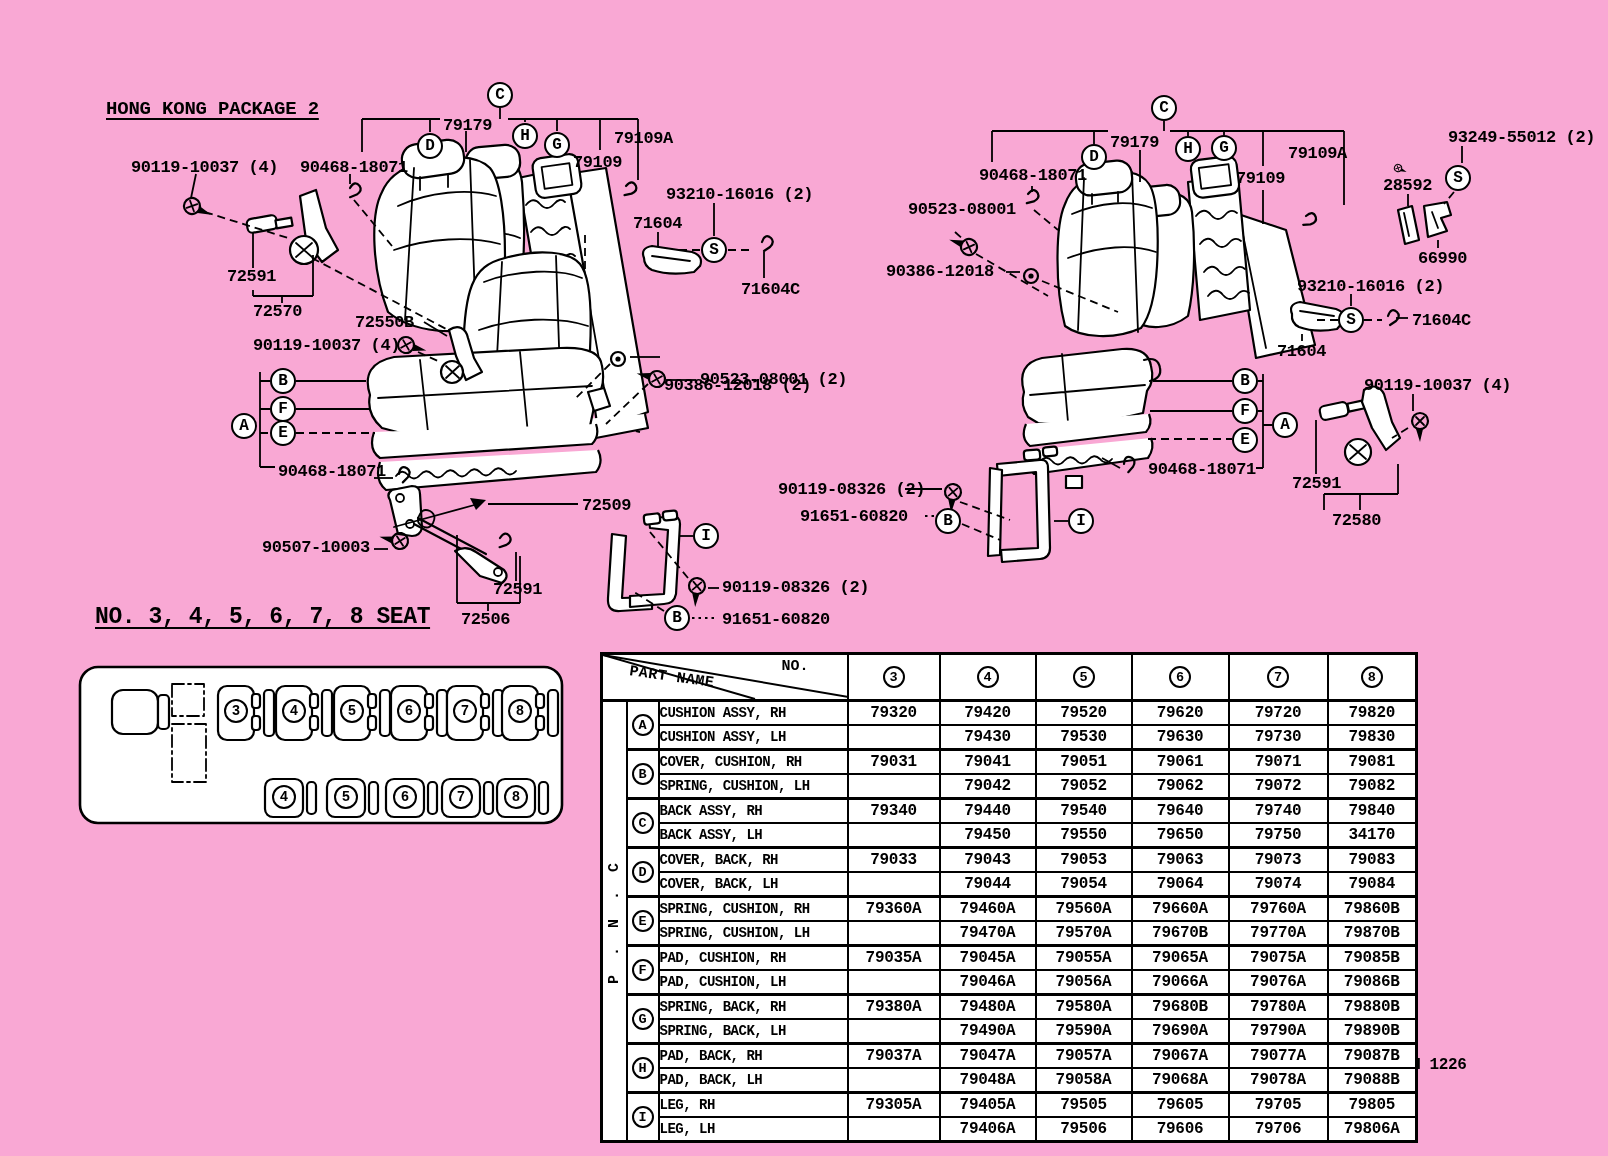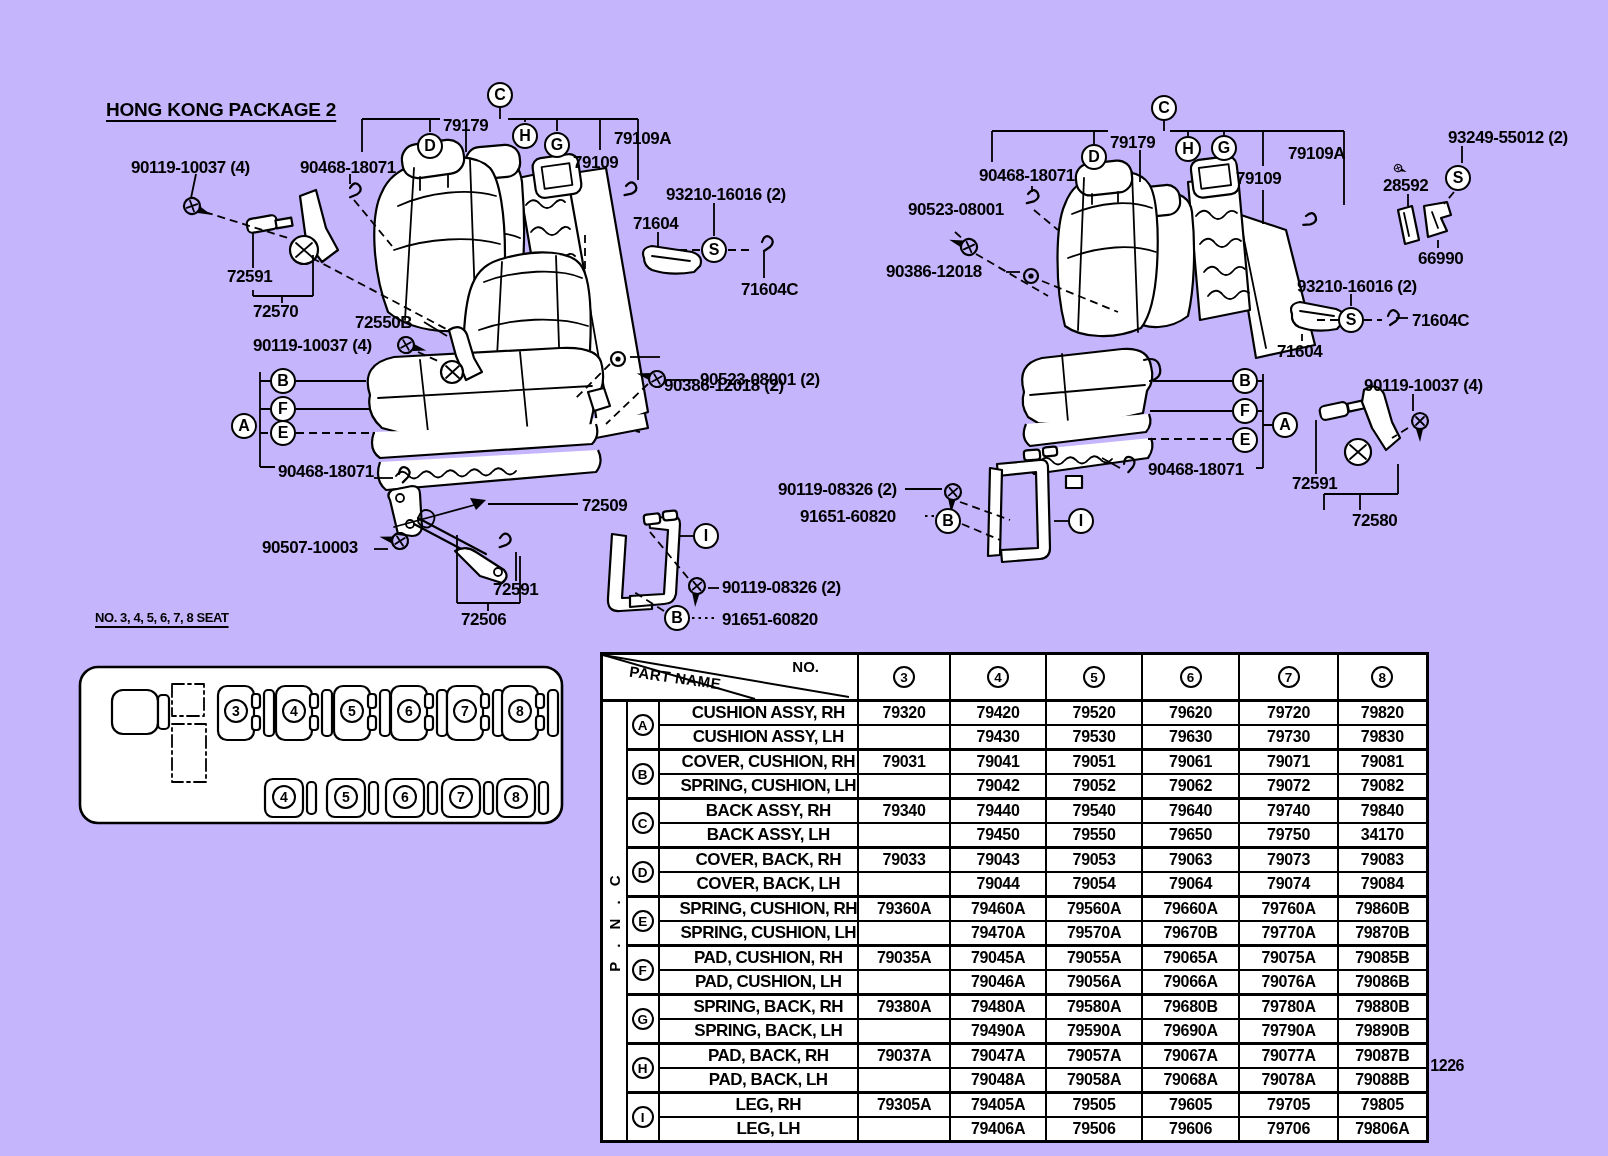--- a/index.html
+++ b/index.html
@@ -1,39 +1,39 @@
 <!DOCTYPE html>
 <html><head>
 <meta charset="utf-8">
 <style>
   html,body{margin:0;padding:0;background:#fff;}
-  #stage{position:relative;width:1608px;height:1156px;background:#c4b5fd;overflow:hidden;
-         font-family:Liberation Sans, sans-serif;color:#000;}
+  #stage{position:relative;width:1608px;height:1156px;background:#f9a8d4;overflow:hidden;
+         font-family:Liberation Mono, monospace;color:#000;}
   svg{position:absolute;left:0;top:0;}
   .s{stroke:#000;fill:none;stroke-width:2.2;stroke-linecap:round;stroke-linejoin:round;}
   .sf{stroke:#000;fill:#fff;stroke-width:2.2;stroke-linejoin:round;}
   .thin{stroke-width:1.8;}
   .ld{stroke:#000;fill:none;stroke-width:1.8;}
   .dash{stroke-dasharray:8 5;}
   .dashdot{stroke-dasharray:12 4 3 4;}
   .dot{stroke-dasharray:2.5 4;}
   .lbl{position:absolute;font-weight:700;font-size:17px;line-height:19px;white-space:nowrap;letter-spacing:-0.4px;}
   .title{font-size:19px;letter-spacing:-0.2px;text-decoration:underline;text-decoration-thickness:2px;text-underline-offset:4px;}
-  .subtitle{font-size:13px;text-decoration:underline;text-decoration-thickness:2px;text-underline-offset:4px;}
+  .subtitle{font-size:23px;text-decoration:underline;text-decoration-thickness:2px;text-underline-offset:4px;}
   .mark{position:absolute;width:26px;height:26px;border:2.6px solid #000;border-radius:50%;background:#fff;
         display:flex;align-items:center;justify-content:center;font-weight:700;font-size:16px;box-sizing:border-box;}
   .seatnum{position:absolute;width:24px;height:24px;border:2.3px solid #000;border-radius:50%;background:#fff;
         display:flex;align-items:center;justify-content:center;font-weight:700;font-size:14px;box-sizing:border-box;}
   
   #ptable{position:absolute;left:600px;top:652px;border-collapse:collapse;table-layout:fixed;background:#fff;}
   #ptable th,#ptable td{border:2px solid #000;padding:0;margin:0;overflow:hidden;}
   #ptable{border:3px solid #000;}
   #ptable th{height:44px;}
   #ptable td{height:22px;font-weight:700;font-size:16px;text-align:center;letter-spacing:-0.3px;}
-  #ptable td.name{text-align:center;padding-left:20px;font-size:17px;white-space:nowrap;letter-spacing:-0.5px;}
+  #ptable td.name{text-align:left;padding-left:0;font-size:14px;white-space:nowrap;letter-spacing:-0.5px;}
   #ptable tr.gfirst td{border-top:3px solid #000;}
   #ptable td.pnc{border-top:3px solid #000;position:relative;}
   .pnc-text{position:absolute;left:50%;top:50%;transform:translate(-50%,-50%) rotate(-90deg);
         white-space:nowrap;font-weight:700;font-size:15px;letter-spacing:5px;}
   td.letter{background:#fff;}
   .mark-sm{display:inline-flex;width:22px;height:22px;border:2.2px solid #000;border-radius:50%;
         align-items:center;justify-content:center;font-weight:700;font-size:13.5px;box-sizing:border-box;background:#fff;}
   .colnum{display:inline-flex;width:22px;height:22px;border:2px solid #000;border-radius:50%;
         align-items:center;justify-content:center;font-weight:700;font-size:13.5px;box-sizing:border-box;}
   th.corner{position:relative;background:#fff;}
@@ -365,21 +365,21 @@
   <div class="lbl" style="left:1418px;top:249px;">66990</div>
   <div class="lbl" style="left:886px;top:262px;">90386-12018</div>
   <div class="lbl" style="left:1297px;top:277px;">93210-16016 (2)</div>
   <div class="lbl" style="left:1412px;top:311px;">71604C</div>
   <div class="lbl" style="left:1277px;top:342px;">71604</div>
   <div class="lbl" style="left:1364px;top:376px;">90119-10037 (4)</div>
   <div class="lbl" style="left:1148px;top:460px;">90468-18071</div>
   <div class="lbl" style="left:778px;top:480px;">90119-08326 (2)</div>
   <div class="lbl" style="left:800px;top:507px;">91651-60820</div>
   <div class="lbl" style="left:1292px;top:474px;">72591</div>
-  <div class="lbl" style="left:1332px;top:511px;margin-left:20px;">72580</div>
+  <div class="lbl" style="left:1332px;top:511px;">72580</div>
 
   <div class="mark" style="left:487px;top:82px;">
       <span>C</span>
     </div>
   <div class="mark" style="left:417px;top:133px;">
       <span>D</span>
     </div>
   <div class="mark" style="left:512px;top:123px;">
       <span>H</span>
     </div>

